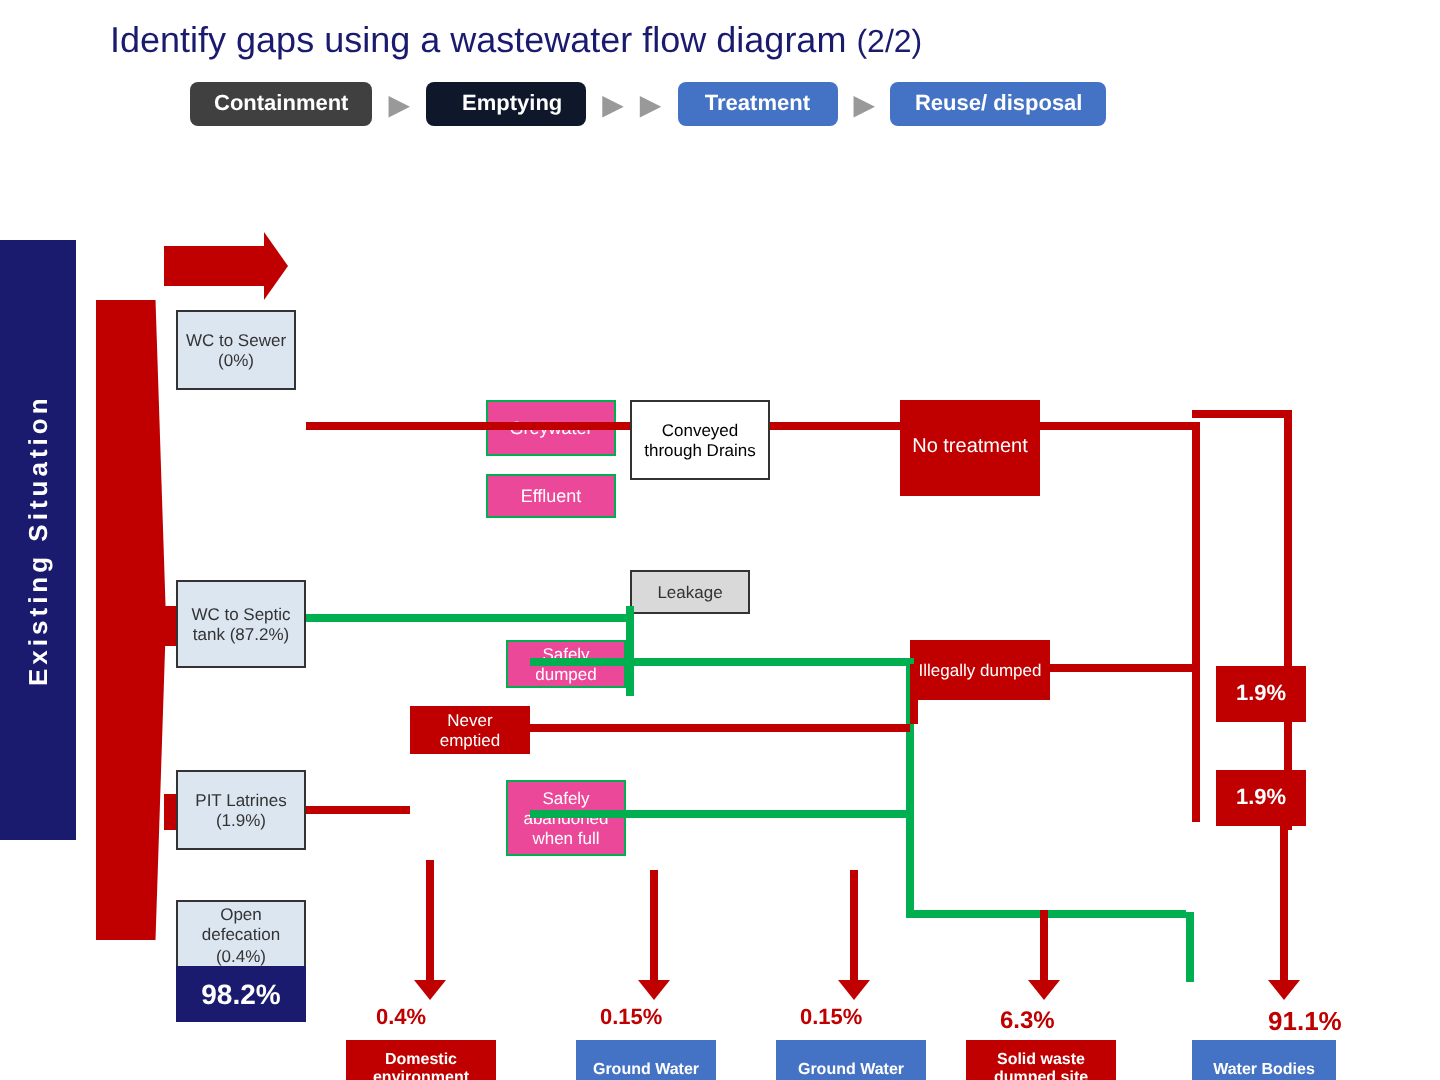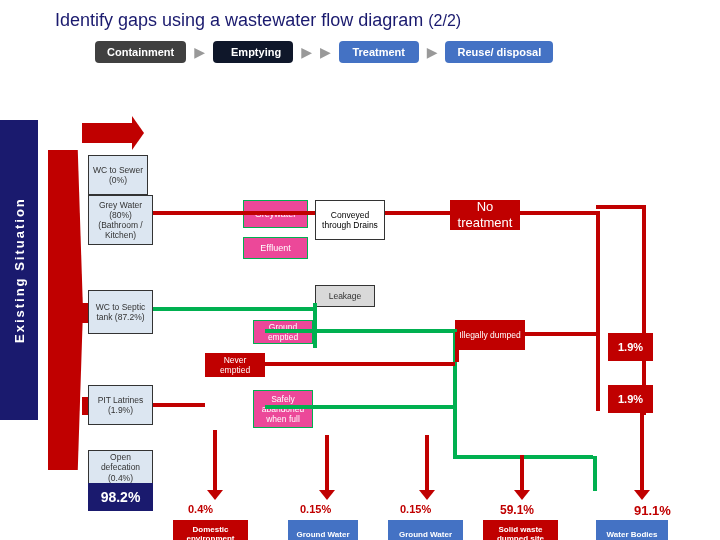--- a/index.html
+++ b/index.html
@@ -110,29 +110,28 @@
 
   <div class="left-label">Existing Situation</div>
 
   <div style="position:absolute; left:40px; top:75px; width:670px; height:430px;">
 
     <div style="position:absolute; left:42px; top:48px; width:50px; height:20px; background:#c00000;"></div>
     <div style="position:absolute; left:92px; top:41px; width:0; height:0; border-top:17px solid transparent; border-bottom:17px solid transparent; border-left:12px solid #c00000;"></div>
 
     <div class="box box-lightblue" style="left:48px; top:32px; width:60px; height:40px; font-size:8.5px;margin-top:48px;">WC to Sewer (0%)</div>
 
-    <div class="box box-lightblue" style="left:48px; top:120px; width:65px; height:50px; font-size:8.5px;">Grey Water (80%) (Bathroom / Kitchen)</div>
 
     <div class="box box-green" style="left:155px; top:125px; width:65px; height:28px; font-size:9px;">Greywater</div>
 
     <div class="box box-green" style="left:155px; top:162px; width:65px; height:22px; font-size:9px;">Effluent</div>
 
     <div class="box" style="left:275px; top:125px; width:70px; height:40px; font-size:8.5px;">Conveyed through Drains</div>
 
-    <div class="box box-red" style="left:410px; top:125px; width:70px; height:30px; font-size:13px;">No treatment</div>
+    <div class="box box-red" style="left:410px; top:125px; width:70px; height:48px; font-size:10px;">No treatment</div>
 
     <div style="position:absolute; left:113px; top:136px; width:162px; height:4px; background:#c00000;"></div>
 
     <div style="position:absolute; left:345px; top:136px; width:65px; height:4px; background:#c00000;"></div>
 
     <div style="position:absolute; left:480px; top:136px; width:80px; height:4px; background:#c00000;"></div>
 
     <div style="position:absolute; left:556px; top:136px; width:4px; height:200px; background:#c00000;"></div>
 
     <div style="position:absolute; left:556px; top:130px; width:50px; height:4px; background:#c00000;"></div>
@@ -141,21 +140,21 @@
     <div class="box box-lightblue" style="left:48px; top:215px; width:65px; height:44px; font-size:8.5px;">WC to Septic tank (87.2%)</div>
 
     <div style="position:absolute; left:42px; top:228px; width:6px; height:20px; background:#c00000;"></div>
 
     <div class="box box-grey" style="left:275px; top:210px; width:60px; height:22px; font-size:8.5px;">Leakage</div>
 
     <div style="position:absolute; left:113px; top:232px; width:160px; height:4px; background:#00b050;"></div>
 
     <div style="position:absolute; left:273px; top:228px; width:4px; height:45px; background:#00b050;"></div>
 
-    <div class="box box-green" style="left:165px; top:245px; width:60px; height:24px; font-size:8.5px;">Ground emptied</div>
+    <div class="box box-green" style="left:165px; top:245px; width:60px; height:24px; font-size:8.5px;">Safely dumped</div>
 
     <div class="box box-red" style="left:165px; top:278px; width:60px; height:24px; font-size:8.5px;">Never emptied</div>
 
     <div class="box box-red" style="left:415px; top:245px; width:70px; height:30px; font-size:8.5px;">Illegally dumped</div>
 
     <div style="position:absolute; left:225px; top:254px; width:50px; height:4px; background:#00b050;"></div>
     <div style="position:absolute; left:271px; top:254px; width:145px; height:4px; background:#00b050;"></div>
 
     <div style="position:absolute; left:413px; top:254px; width:4px; height:130px; background:#00b050;"></div>
     <div style="position:absolute; left:413px; top:380px; width:140px; height:4px; background:#00b050;"></div>
@@ -197,21 +196,21 @@
     <div style="position:absolute; left:260px; top:428px; font-weight:bold; font-size:11px; color:#c00000;">0.15%</div>
     <div style="position:absolute; left:248px; top:445px; width:70px; height:28px; background:#4472c4; color:white; font-size:8px; font-weight:bold; text-align:center; display:flex; align-items:center; justify-content:center;">Ground Water</div>
 
     <div style="position:absolute; left:385px; top:360px; width:4px; height:55px; background:#c00000;"></div>
     <div style="position:absolute; left:379px; top:415px; width:0; height:0; border-left:8px solid transparent; border-right:8px solid transparent; border-top:10px solid #c00000;"></div>
     <div style="position:absolute; left:360px; top:428px; font-weight:bold; font-size:11px; color:#c00000;">0.15%</div>
     <div style="position:absolute; left:348px; top:445px; width:75px; height:28px; background:#4472c4; color:white; font-size:8px; font-weight:bold; text-align:center; display:flex; align-items:center; justify-content:center;">Ground Water</div>
 
     <div style="position:absolute; left:480px; top:380px; width:4px; height:35px; background:#c00000;"></div>
     <div style="position:absolute; left:474px; top:415px; width:0; height:0; border-left:8px solid transparent; border-right:8px solid transparent; border-top:10px solid #c00000;"></div>
-    <div style="position:absolute; left:460px; top:428px; font-weight:bold; font-size:12px; color:#c00000;">59.1%</div>
+    <div style="position:absolute; left:460px; top:428px; font-weight:bold; font-size:12px; color:#c00000;">6.3%</div>
     <div style="position:absolute; left:443px; top:445px; width:75px; height:28px; background:#c00000; color:white; font-size:8px; font-weight:bold; text-align:center; display:flex; align-items:center; justify-content:center;">Solid waste dumped site</div>
 
     <div style="position:absolute; left:600px; top:335px; width:4px; height:80px; background:#c00000;"></div>
     <div style="position:absolute; left:594px; top:415px; width:0; height:0; border-left:8px solid transparent; border-right:8px solid transparent; border-top:10px solid #c00000;"></div>
     <div style="position:absolute; left:594px; top:428px; font-weight:bold; font-size:13px; color:#c00000;">91.1%</div>
     <div style="position:absolute; left:556px; top:445px; width:72px; height:28px; background:#4472c4; color:white; font-size:8px; font-weight:bold; text-align:center; display:flex; align-items:center; justify-content:center;">Water Bodies</div>
 
     <div style="position:absolute; left:553px; top:381px; width:4px; height:35px; background:#00b050;"></div>
 
   </div>

